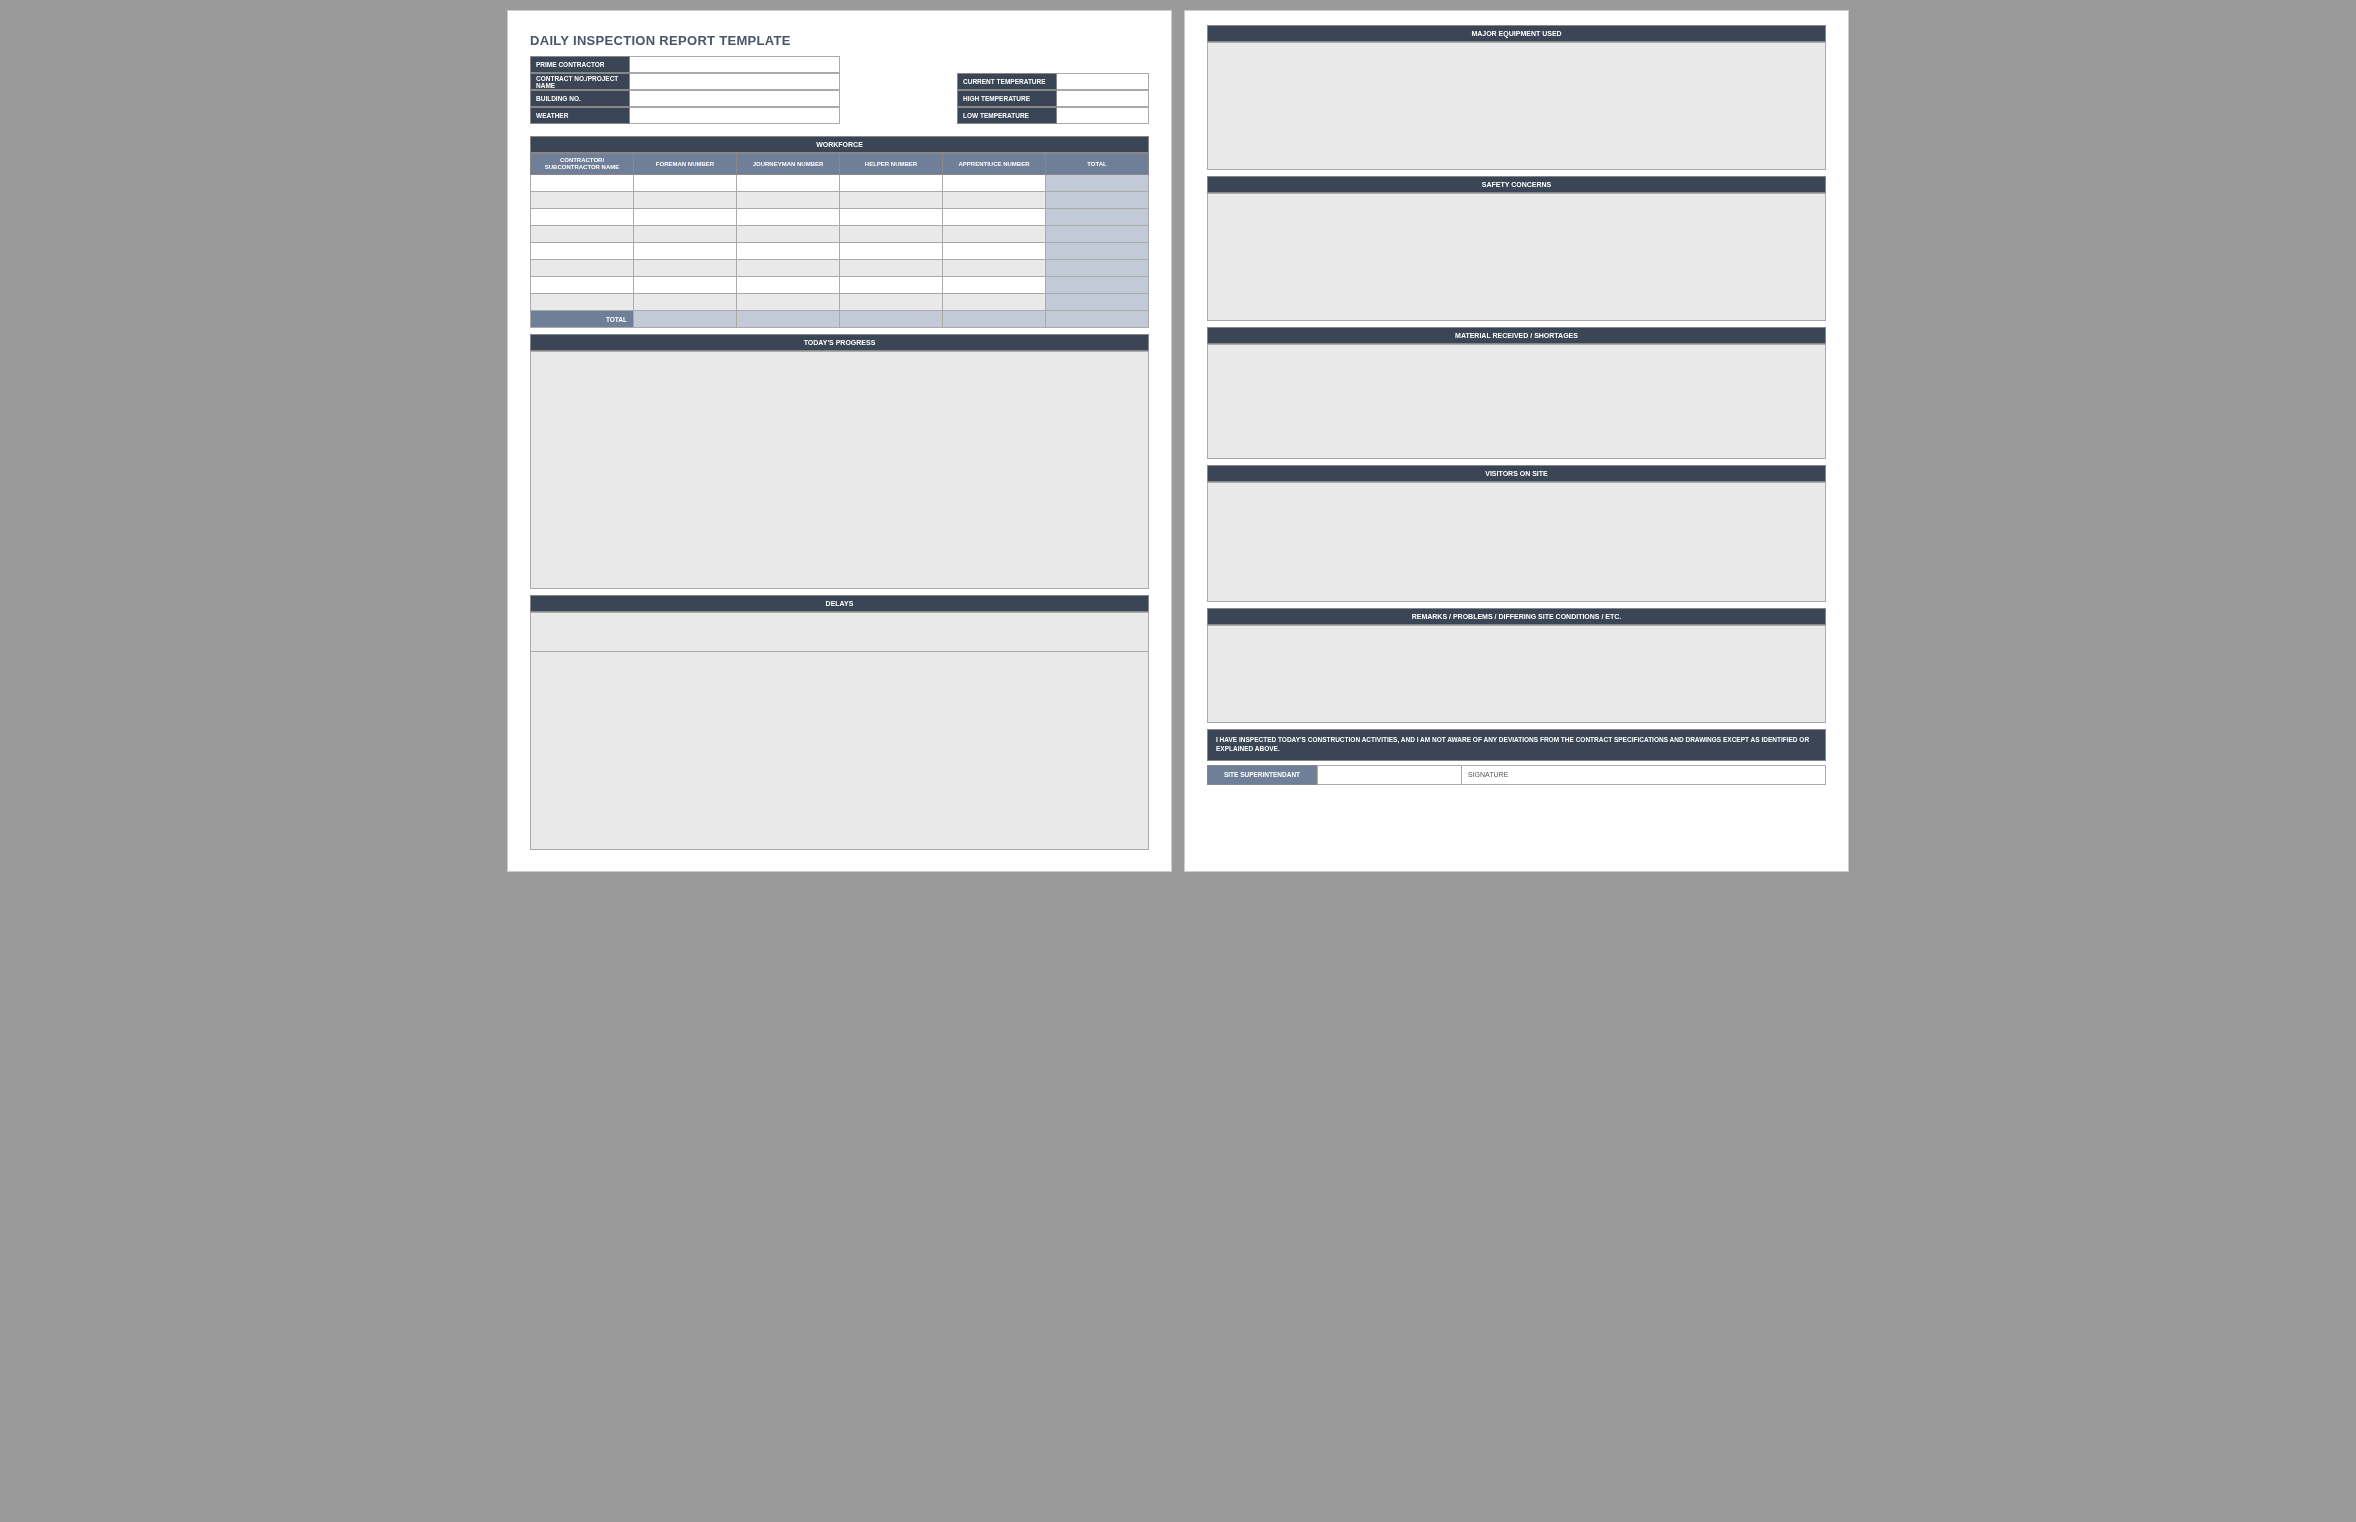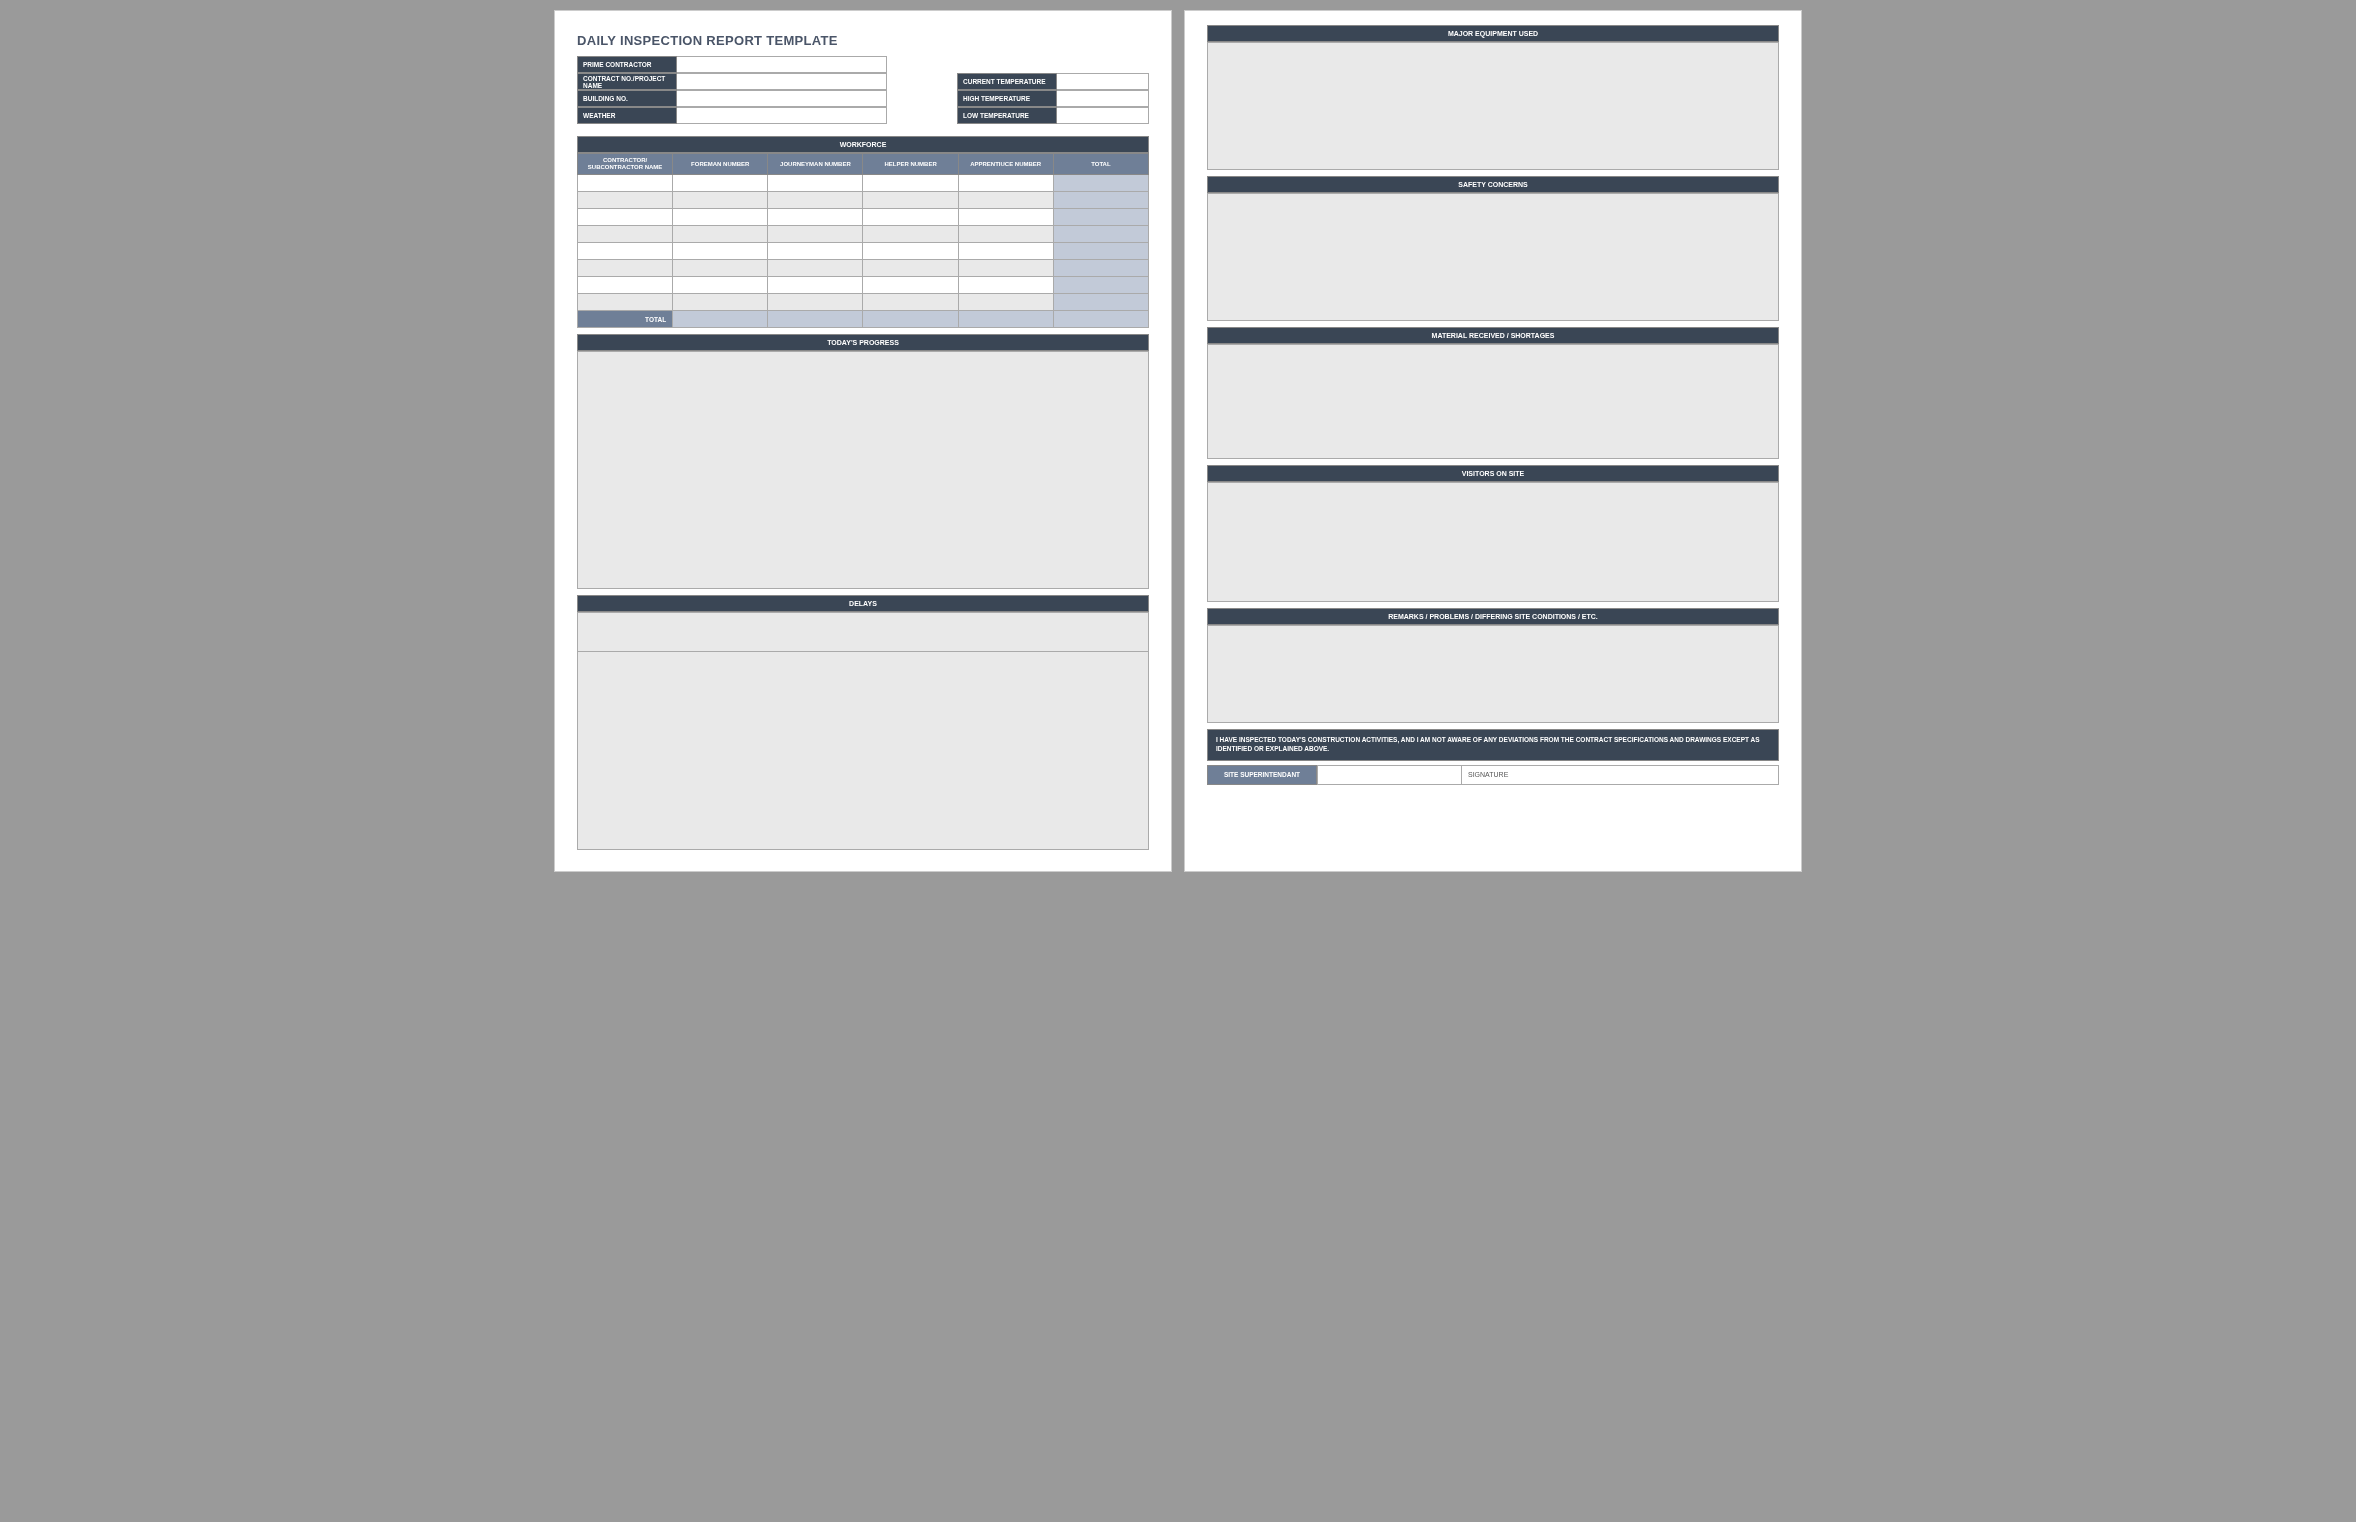--- a/index.html
+++ b/index.html
@@ -6,21 +6,21 @@
   body {
     background: #9a9a9a;
     padding: 10px;
     font-family: Arial, Helvetica, sans-serif;
     display: flex;
     gap: 12px;
     justify-content: center;
   }
   .page {
     background: #ffffff;
-    width: 618px;
+    width: 665px;
     height: 862px;
     padding: 22px 22px 22px 22px;
     border: 1px solid #ccc;
     display: flex;
     flex-direction: column;
   }
   .title {
     font-size: 13px;
     font-weight: bold;
     color: #4a5568;

